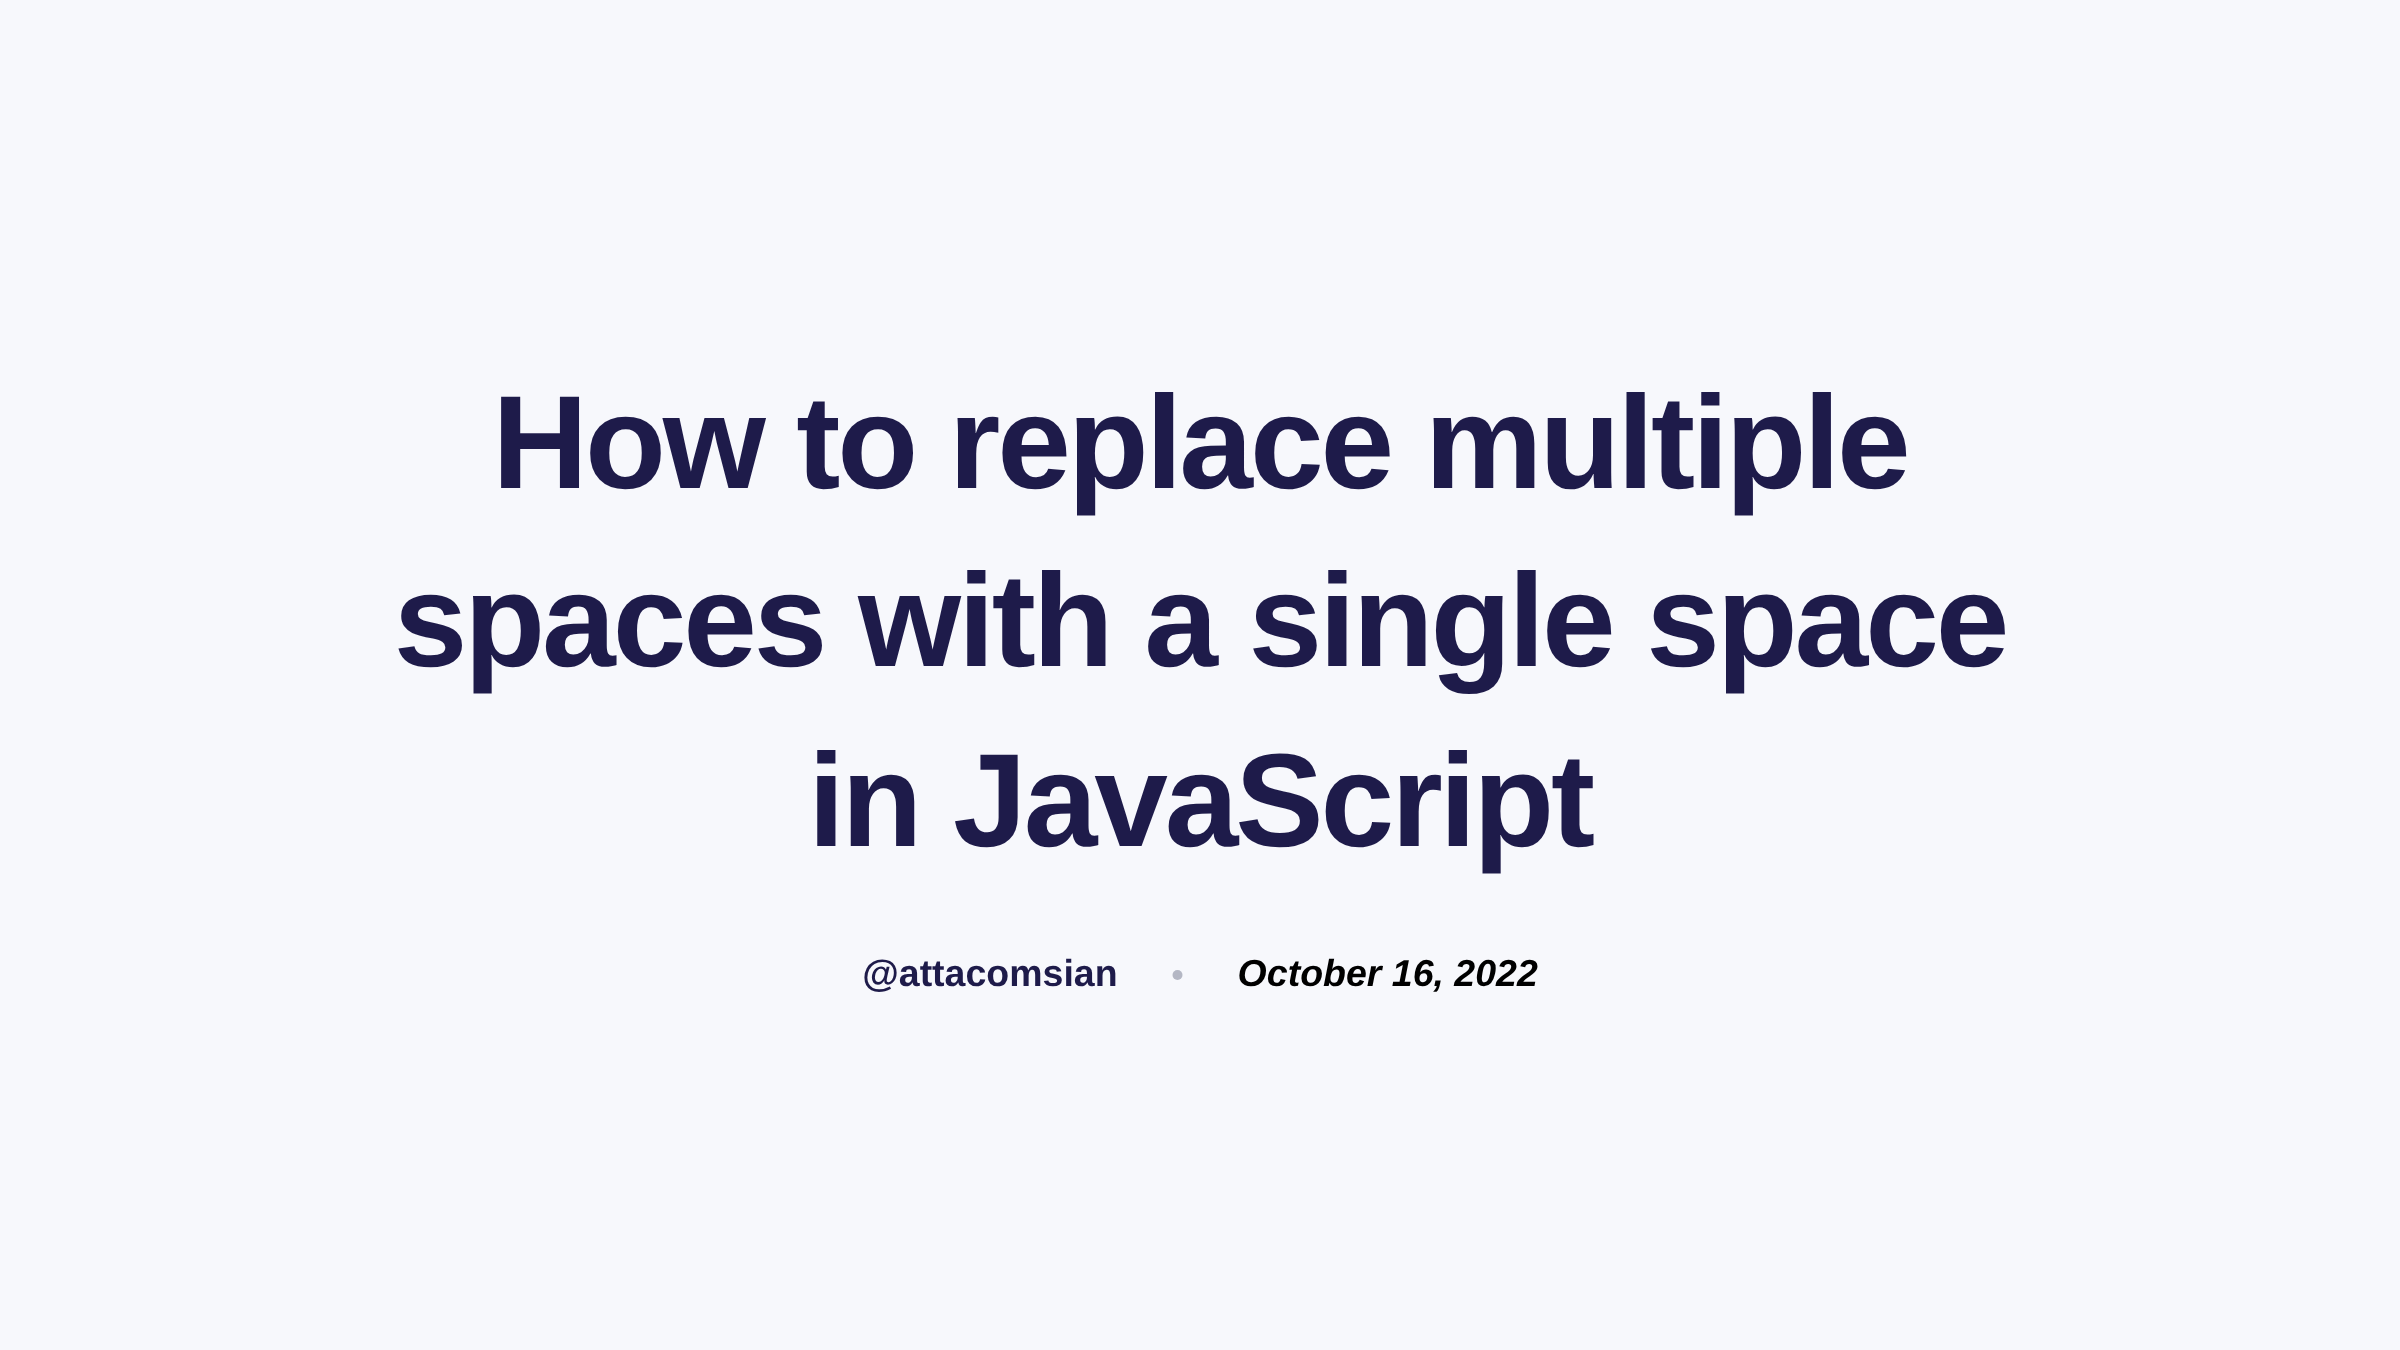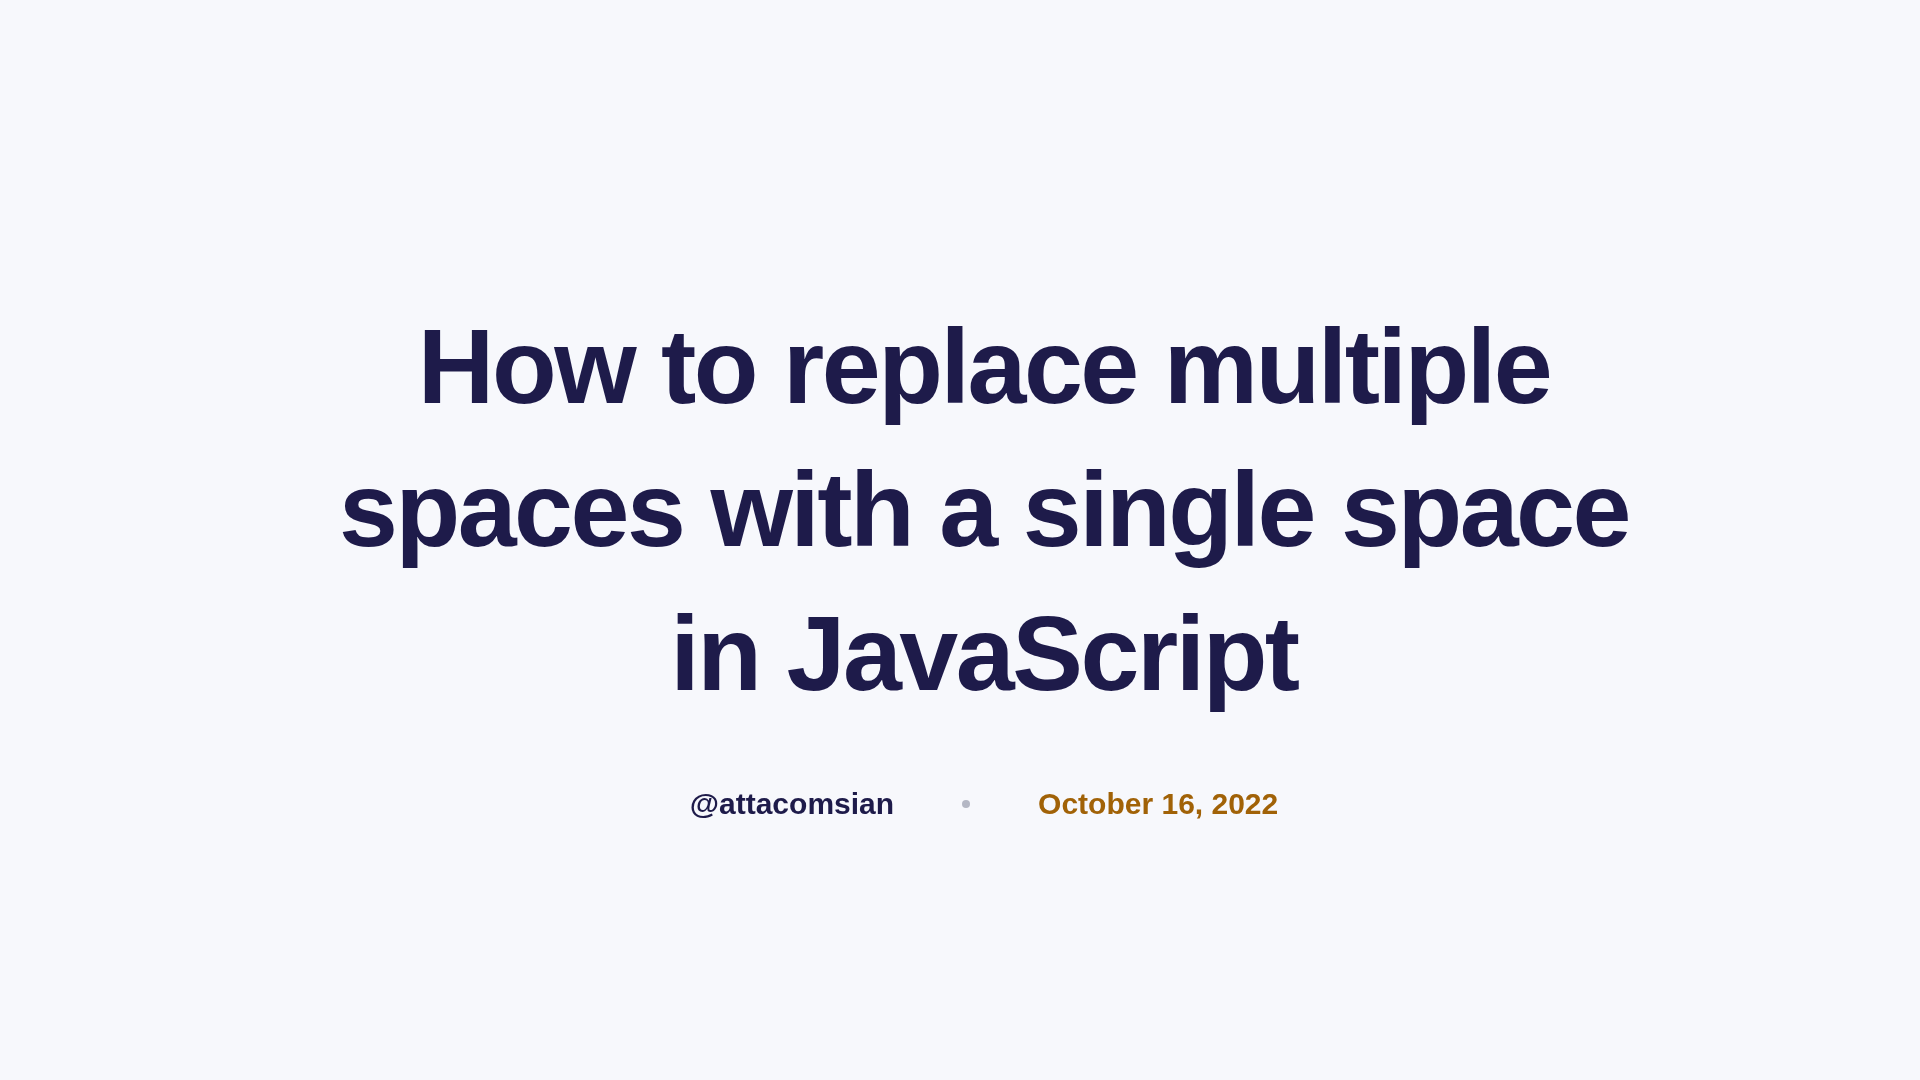--- a/index.html
+++ b/index.html
@@ -1,16 +1,16 @@
 <!DOCTYPE html>
 <html><head>
   <meta charset="utf-8">
   <style>
     * {
-      margin: 12px;
+      margin: 0;
       padding: 0;
       box-sizing: border-box;
     }
     
     body {
       width: 1920px;
       height: 1080px;
       background-color: #f7f8fc;
       font-family: -apple-system, BlinkMacSystemFont, "Segoe UI", Helvetica, Arial, sans-serif;
       display: flex;
@@ -50,21 +50,22 @@
     
     .separator {
       width: 8px;
       height: 8px;
       background-color: #b4b7c4;
       border-radius: 50%;
       display: inline-block;
     }
     
     .date {
-      color: #a16207;
+      color: #000000;
+      font-style: italic;
     }
   </style>
 </head>
 <body>
 
 <div class="container">
   <h1 class="title">How to replace multiple spaces with a single space in JavaScript</h1>
   <div class="meta">
     <span class="author">@attacomsian</span>
     <span class="separator"></span>

